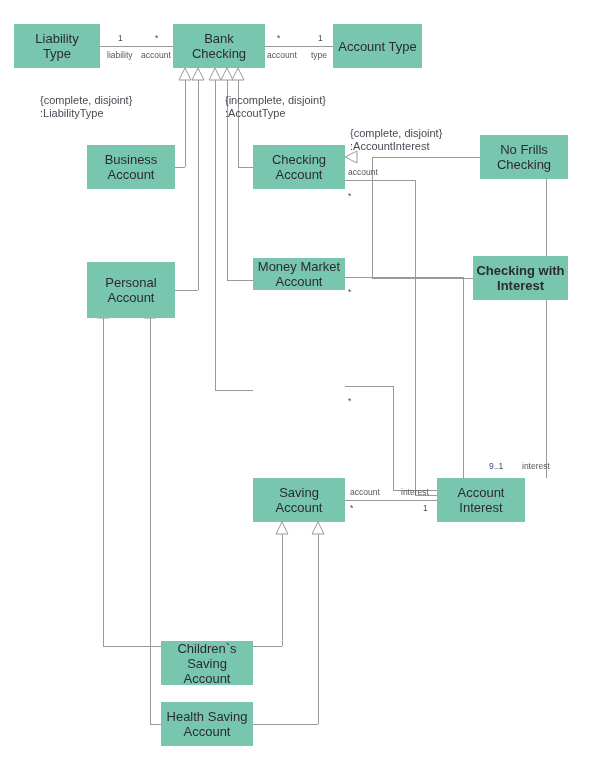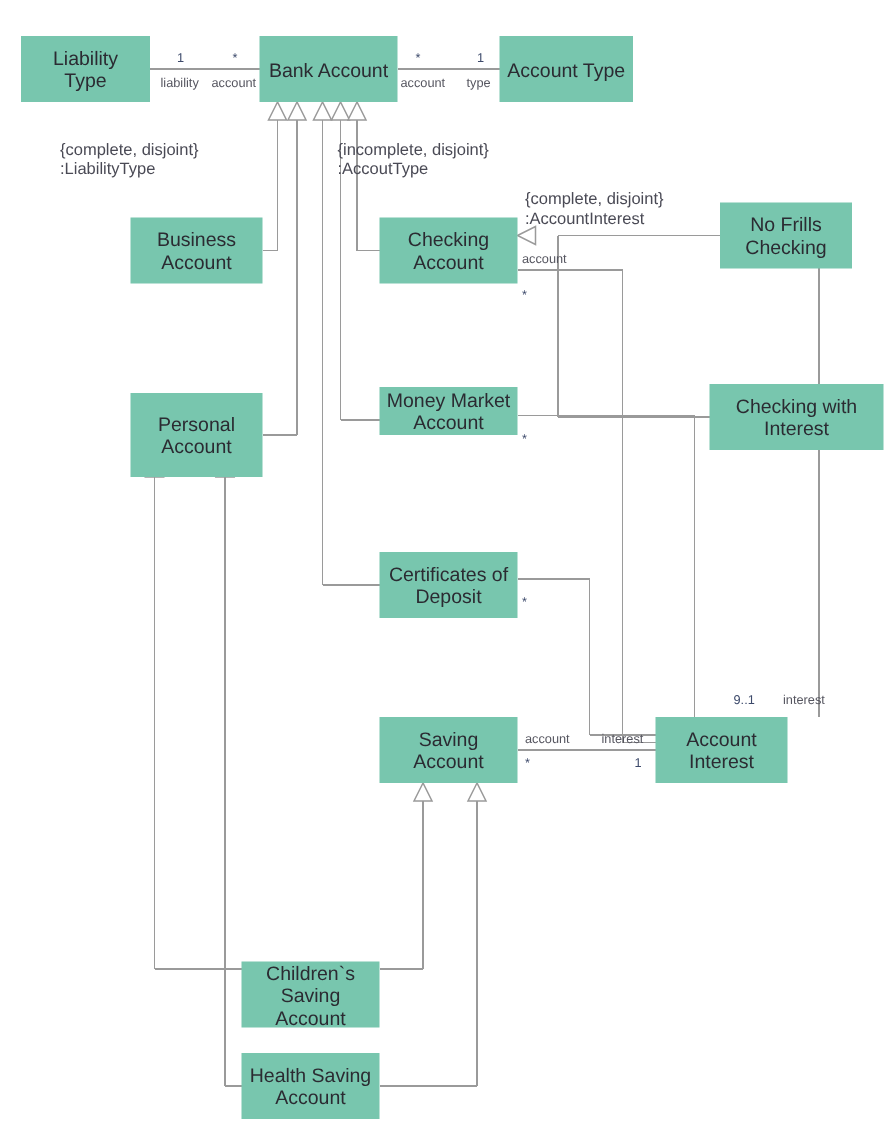--- a/index.html
+++ b/index.html
@@ -135,45 +135,42 @@
       <polygon points="282,522 276,534 288,534"></polygon>
       <polygon points="318,522 312,534 324,534"></polygon>
       <polygon points="345,157 357,151 357,163"></polygon>
     </g>
   </svg>
 
   <div class="uml-class" style="left:14px; top:24px; width:86px; height:44px;">
     <span>Liability<br>Type</span>
   </div>
   <div class="uml-class" style="left:173px; top:24px; width:92px; height:44px;">
-    <span>Bank Account</span>
+    <span>Bank Checking</span>
   </div>
   <div class="uml-class" style="left:333px; top:24px; width:89px; height:44px;">
     <span>Account Type</span>
   </div>
   <div class="uml-class" style="left:87px; top:145px; width:88px; height:44px;">
     <span>Business<br>Account</span>
   </div>
   <div class="uml-class" style="left:253px; top:145px; width:92px; height:44px;">
     <span>Checking<br>Account</span>
   </div>
   <div class="uml-class" style="left:480px; top:135px; width:88px; height:44px;justify-content:center;">
     <span>No Frills<br>Checking</span>
   </div>
   <div class="uml-class" style="left:87px; top:262px; width:88px; height:56px;align-items:center;">
     <span>Personal<br>Account</span>
   </div>
   <div class="uml-class" style="left:253px; top:258px; width:92px; height:32px;">
     <span>Money Market<br>Account</span>
   </div>
-  <div class="uml-class" style="left:473px; top:256px; width:116px; height:44px;">
+  <div class="uml-class" style="left:473px; top:256px; width:95px; height:44px;font-weight:bold;">
     <span>Checking with<br>Interest</span>
-  </div>
-  <div class="uml-class" style="left:253px; top:368px; width:92px; height:44px;">
-    <span>Certificates of<br>Deposit</span>
   </div>
   <div class="uml-class" style="left:253px; top:478px; width:92px; height:44px;">
     <span>Saving Account</span>
   </div>
   <div class="uml-class" style="left:437px; top:478px; width:88px; height:44px;">
     <span>Account<br>Interest</span>
   </div>
   <div class="uml-class" style="left:161px; top:624px; width:92px; height:44px;margin-top:17px;">
     <span>Children`s<br>Saving Account</span>
   </div>

